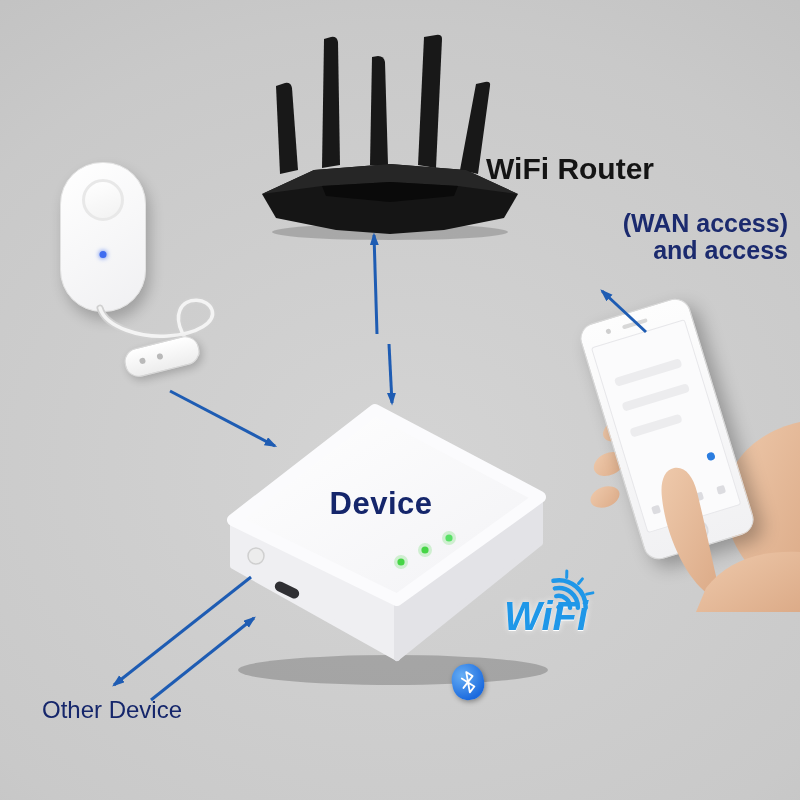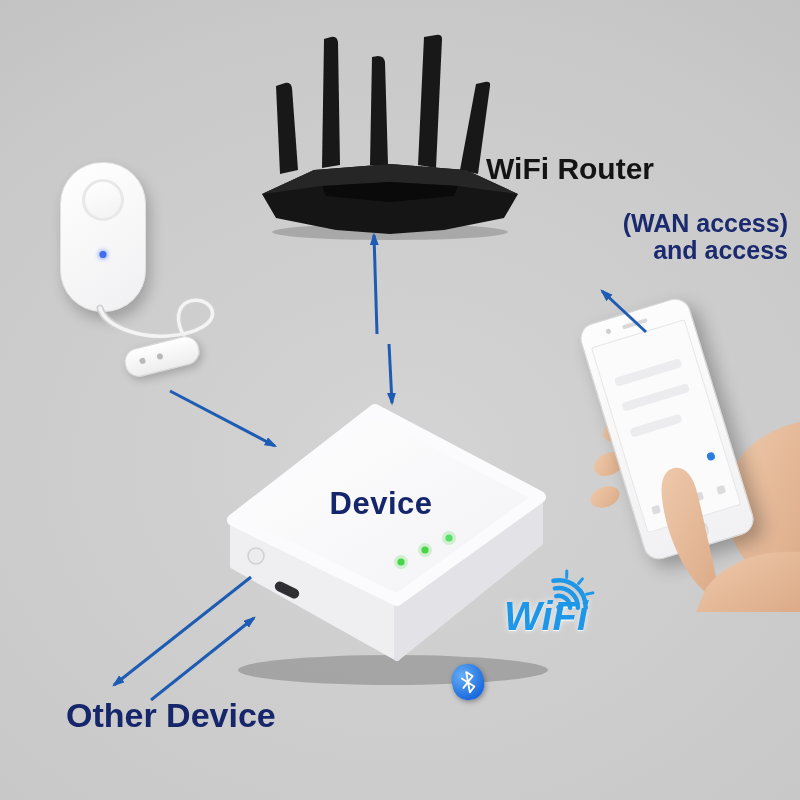--- a/index.html
+++ b/index.html
@@ -6,21 +6,21 @@
   .stage{
     position:relative;width:800px;height:800px;overflow:hidden;
     background:radial-gradient(120% 100% at 50% 58%, #d4d4d4 0%, #c9c9c9 55%, #b8b8b8 100%);
     font-family:"Liberation Sans", sans-serif;
   }
   .abs{position:absolute;}
   
   .router-label{left:486px;top:152px;font-size:30px;font-weight:bold;color:#141414;z-index:7;}
   .wan-block{right:12px;top:210px;text-align:right;z-index:7;color:#1b2a6e;font-weight:bold;font-size:25px;line-height:1.08;}
   .gateway-label{left:296px;top:486px;width:170px;text-align:center;font-size:31px;font-weight:bold;color:#15266b;letter-spacing:.5px;z-index:7;}
-  .other-label{left:66px;top:696px;font-size:34px;font-weight:bold;color:#15266b;z-index:7;}
+  .other-label{left:42px;top:696px;font-size:24px;font-weight:normal;color:#15266b;z-index:7;}
   .wifi-logo-text{left:484px;top:594px;font-size:40px;font-weight:bold;font-style:italic;color:#1f97e8;
     text-shadow:0 1px 0 #ffffff,0 0 6px rgba(255,255,255,.8);z-index:7;margin-left:20px;}
   
   .sensor{left:60px;top:162px;width:84px;height:148px;border-radius:42px;
     background:linear-gradient(145deg,#ffffff,#f0f0f2);border:1px solid #e2e2e2;
     box-shadow:4px 8px 14px rgba(0,0,0,.22);z-index:3;}
   .sensor-ring{position:absolute;left:50%;top:16px;transform:translateX(-50%);width:36px;height:36px;
     border:3px solid #e8e8e8;border-radius:50%;background:linear-gradient(160deg,#fff,#f2f2f2);}
   .sensor-led{position:absolute;left:50%;top:88px;transform:translateX(-50%);width:7px;height:7px;border-radius:50%;
     background:#3f6cf0;box-shadow:0 0 5px #3f6cf0;}

